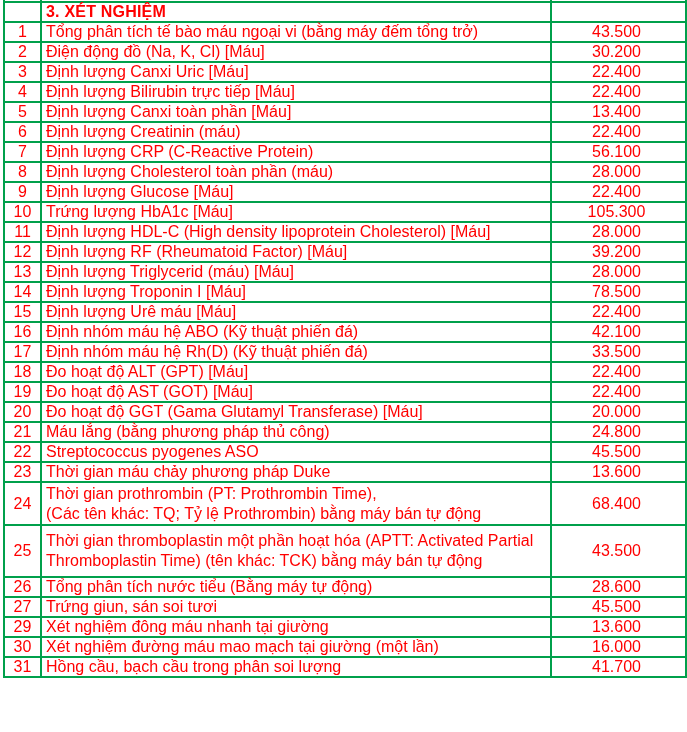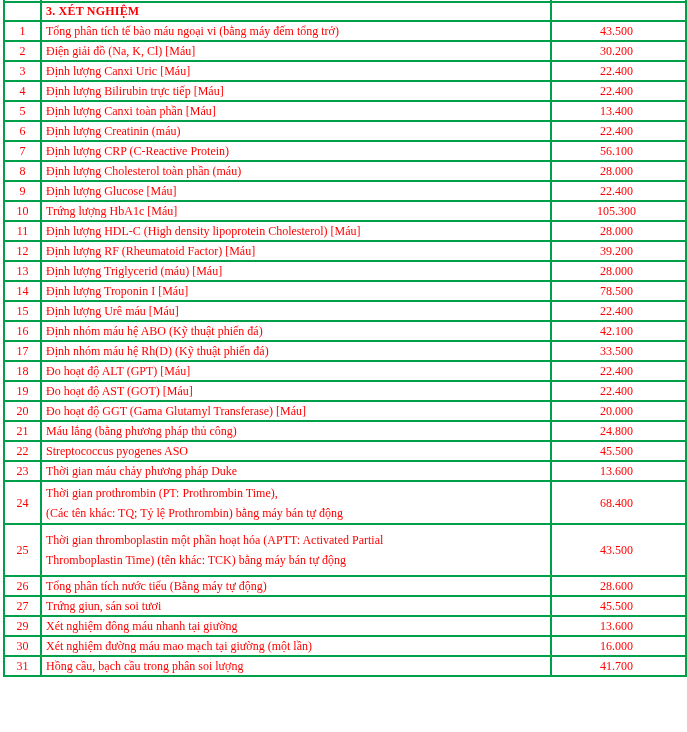--- a/index.html
+++ b/index.html
@@ -9,22 +9,22 @@
     overflow: hidden;
     font-family: "Liberation Serif", serif;
   }
   .page { position: relative; width: 687px; height: 732px; background: #fff; }
 
   table.price-table {
     position: absolute; left: 3px; top: 0;
     width: 682px;
     border-collapse: collapse;
     table-layout: fixed;
-    font-family: Liberation Serif, serif;
-    font-size: 12px;
+    font-family: Liberation Sans, sans-serif;
+    font-size: 16px;
     color: var(--red, #ff0000);
   }
   col.c-no    { width: 37px; }
   col.c-name  { width: 510px; }
   col.c-price { width: 135px; }
 
   td {
     border: 2px solid var(--green, #00a04b);
     vertical-align: middle;
     background: #fff;
@@ -72,21 +72,21 @@
         <td class="section-title">3. XÉT NGHIỆM</td>
         <td></td>
       </tr>
     <tr class="data-row">
           <td class="col-no">1</td>
           <td class="col-name">Tổng phân tích tế bào máu ngoại vi (bằng máy đếm tổng trở)</td>
           <td class="col-price">43.500</td>
         </tr>
         <tr class="data-row">
           <td class="col-no">2</td>
-          <td class="col-name">Điện giải đồ (Na, K, Cl) [Máu]</td>
+          <td class="col-name">Điện động đồ (Na, K, Cl) [Máu]</td>
           <td class="col-price">30.200</td>
         </tr>
         <tr class="data-row">
           <td class="col-no">3</td>
           <td class="col-name">Định lượng Canxi Uric [Máu]</td>
           <td class="col-price">22.400</td>
         </tr>
         <tr class="data-row">
           <td class="col-no">4</td>
           <td class="col-name">Định lượng Bilirubin trực tiếp [Máu]</td>

